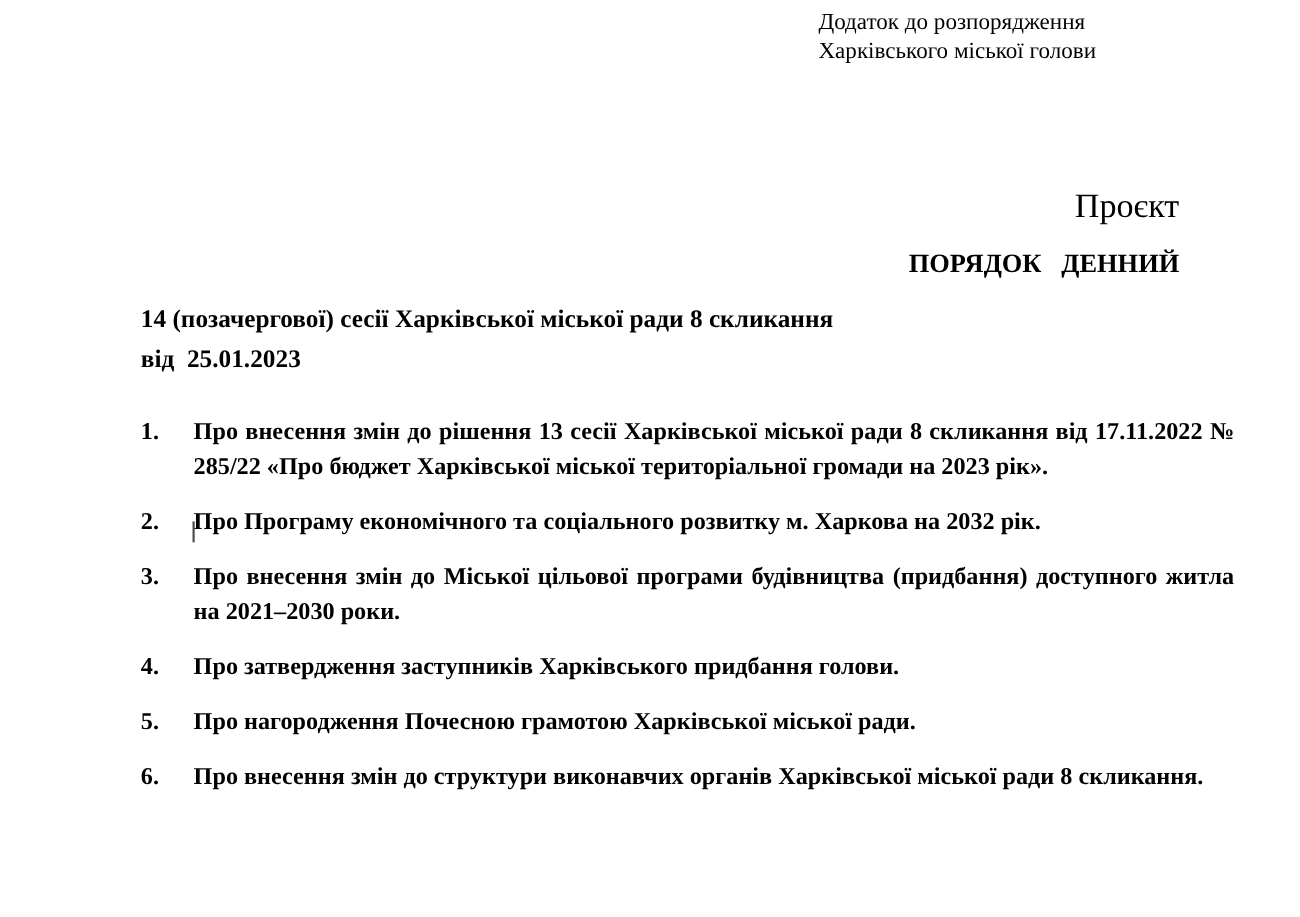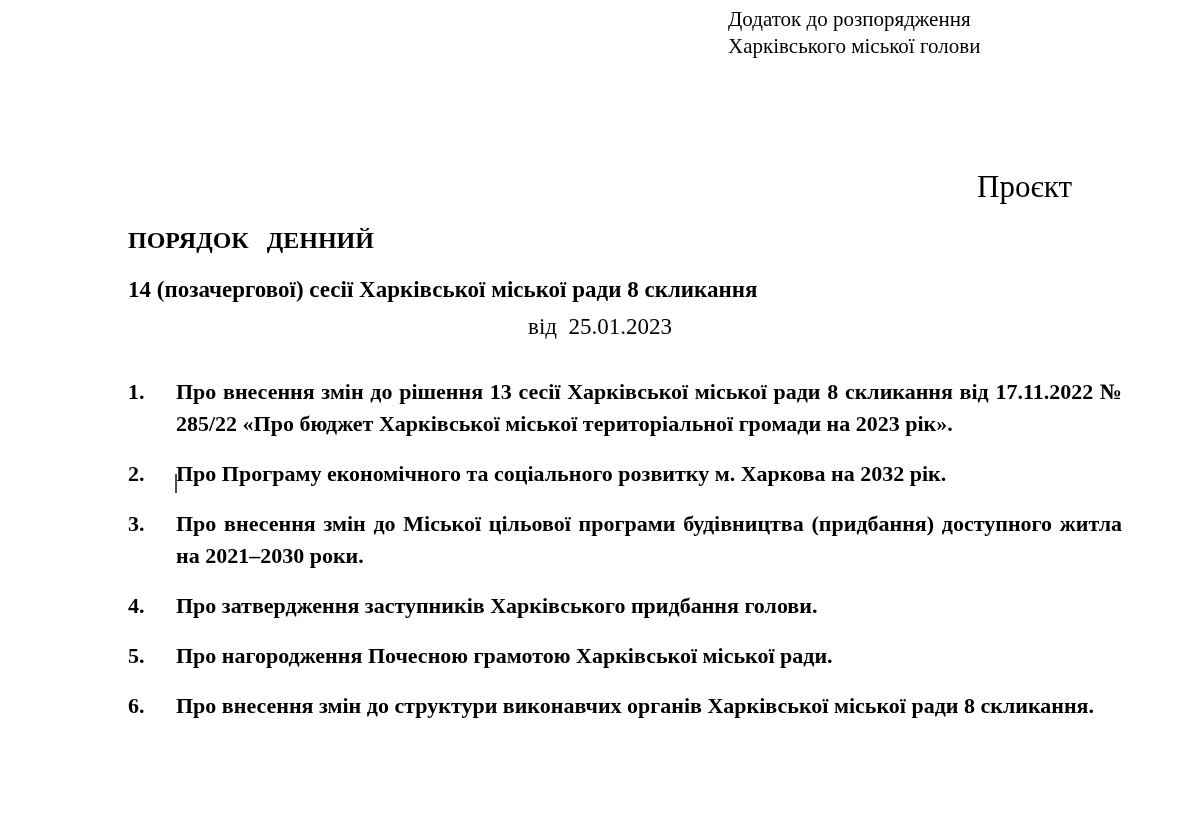--- a/index.html
+++ b/index.html
@@ -17,58 +17,58 @@
     color: #000000;
   }
   .ref-block {
     position: absolute;
     left: 728px;
     top: 6px;
     font-size: 21px;
     line-height: 27px;
     font-weight: 400;
   }
-  .ref-line { white-space: pre-wrap; }
+  .ref-line { white-space: pre-wrap; margin-left: 16px; }
   .draft {
     position: absolute;
     left: 128px;
     top: 169px;
     width: 944px;
     text-align: right;
     font-size: 31px;
     font-weight: 400;
   }
   .title {
     position: absolute;
     left: 128px;
     top: 225px;
     width: 944px;
-    text-align: left;
+    text-align: right;
     font-size: 24px;
     font-weight: 700;
     line-height: 30px;
     white-space: pre-wrap;
   }
   .session {
     position: absolute;
     left: 128px;
     top: 275px;
     width: 944px;
     font-size: 23px;
     font-weight: 700;
     line-height: 30px;
   }
   .date {
     position: absolute;
     left: 128px;
     top: 312px;
     width: 944px;
-    text-align: center;
+    text-align: left;
     font-size: 23px;
-    font-weight: 400;
+    font-weight: 700;
     line-height: 30px;
     white-space: pre-wrap;
   }
   .agenda {
     position: absolute;
     left: 128px;
     top: 376px;
     width: 994px;
     margin: 0;
     padding: 0;

